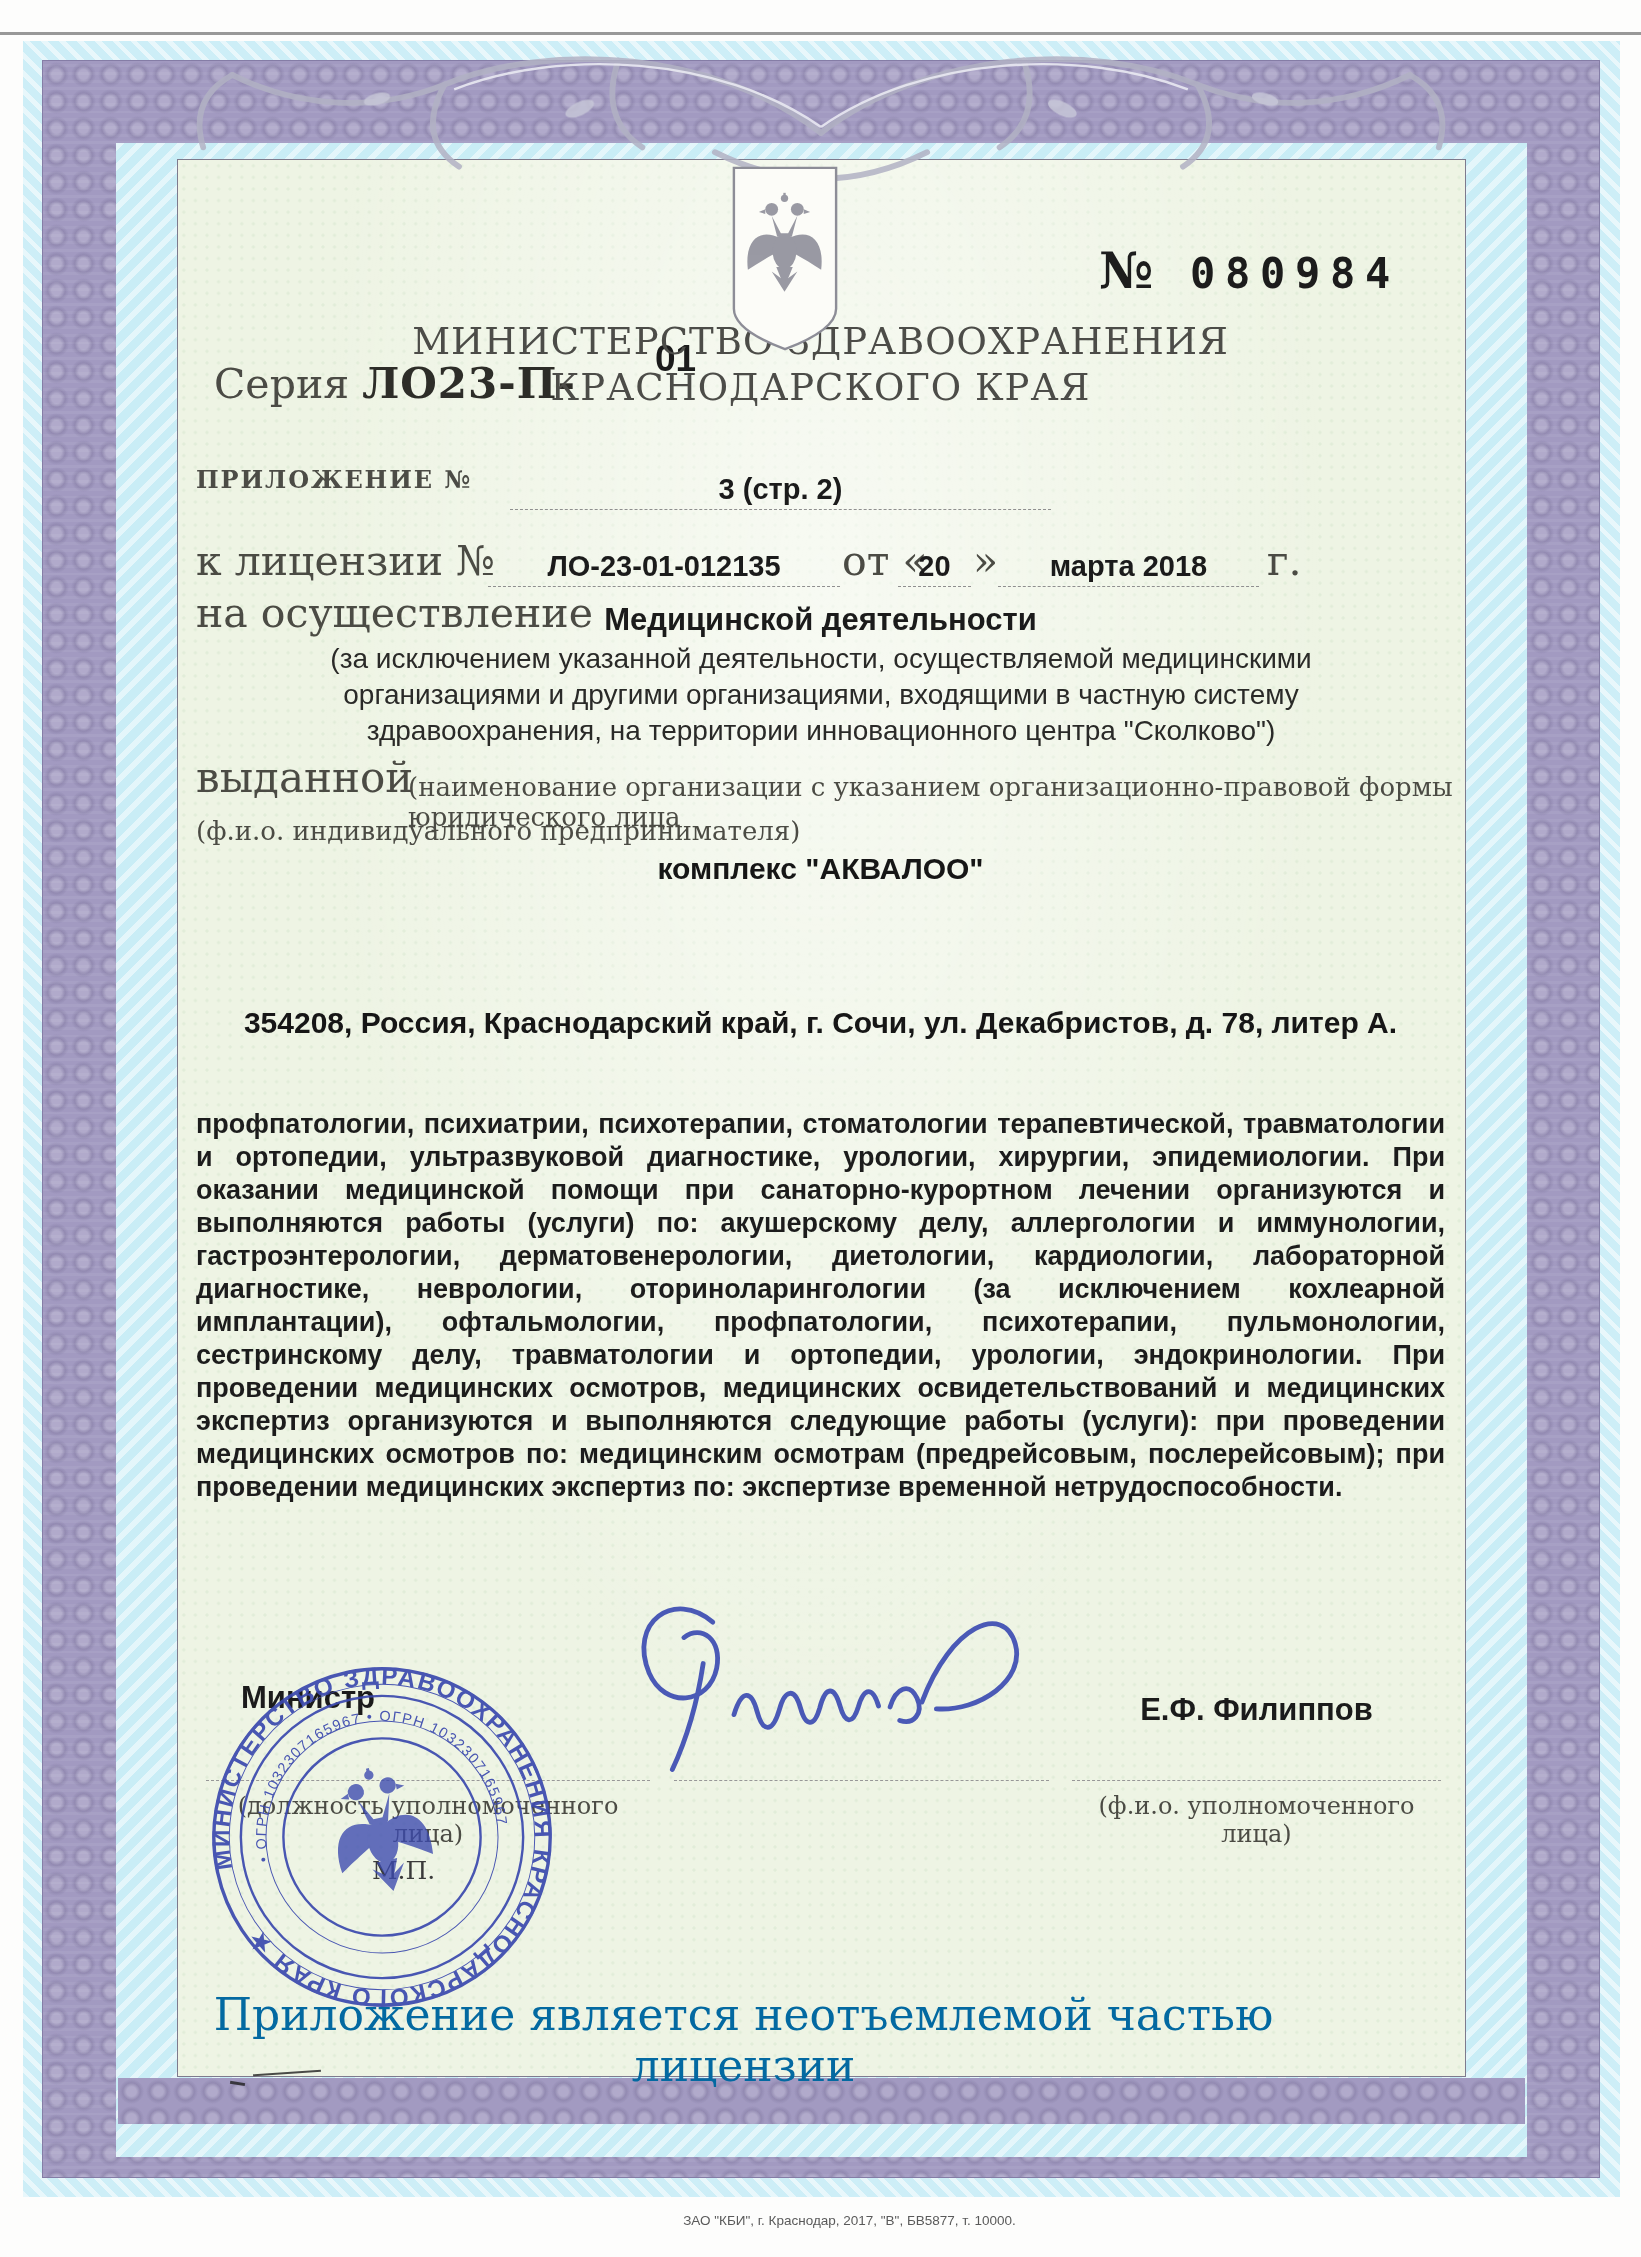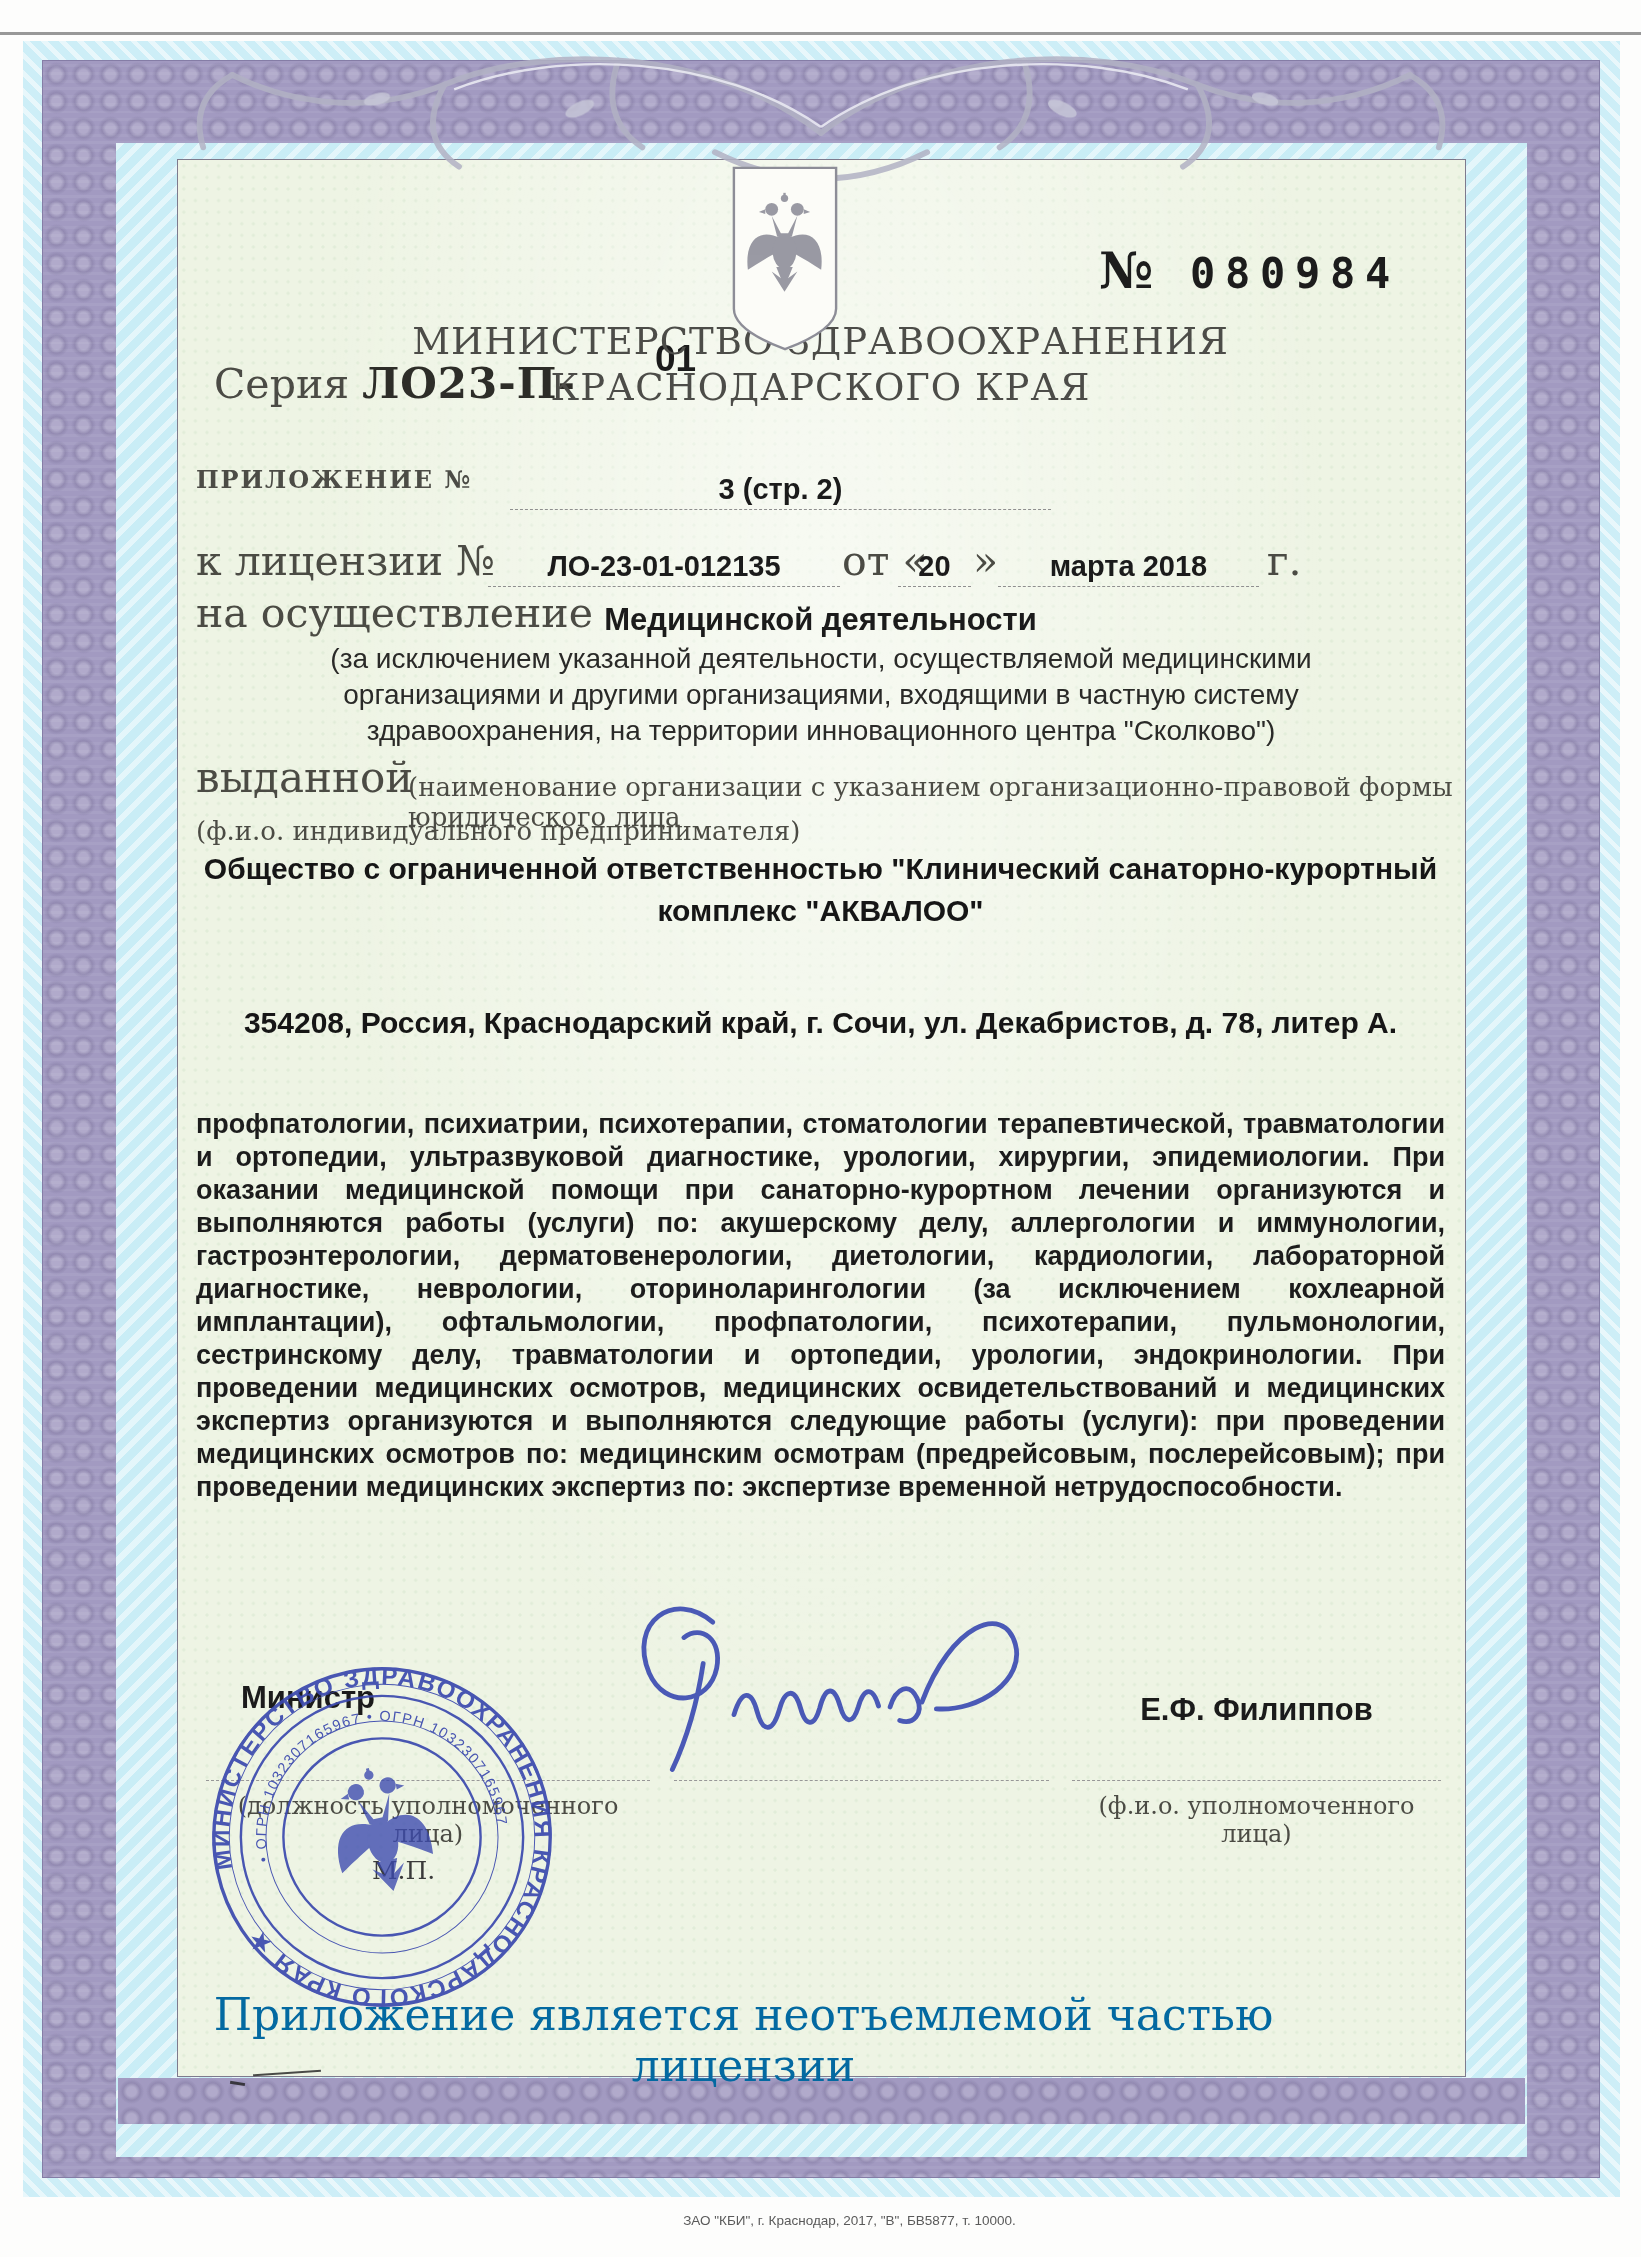--- a/index.html
+++ b/index.html
@@ -192,21 +192,20 @@
 
   <div class="abs act-lead serif-label">на осуществление</div>
   <div class="abs act-title">Медицинской деятельности</div>
   <div class="abs act-note">(за исключением указанной деятельности, осуществляемой медицинскими организациями и другими организациями, входящими в частную систему здравоохранения, на территории инновационного центра "Сколково")</div>
 
   <div class="abs issued-label serif-label">выданной</div>
   <div class="abs issued-note1">(наименование организации с указанием организационно-правовой формы юридического лица</div>
   <div class="abs issued-note2">(ф.и.о. индивидуального предпринимателя)</div>
 
   <div class="abs org">
-    <div>Общество с ограниченной ответственностью "Клинический санаторно-курортный</div>
     <div>комплекс "АКВАЛОО"</div>
   </div>
   <div class="abs addr">354208, Россия, Краснодарский край, г. Сочи, ул. Декабристов, д. 78, литер А.</div>
 
   <div class="abs works">профпатологии, психиатрии, психотерапии, стоматологии терапевтической, травматологии и ортопедии, ультразвуковой диагностике, урологии, хирургии, эпидемиологии. При оказании медицинской помощи при санаторно-курортном лечении организуются и выполняются работы (услуги) по: акушерскому делу, аллергологии и иммунологии, гастроэнтерологии, дерматовенерологии, диетологии, кардиологии, лабораторной диагностике, неврологии, оториноларингологии (за исключением кохлеарной имплантации), офтальмологии, профпатологии, психотерапии, пульмонологии, сестринскому делу, травматологии и ортопедии, урологии, эндокринологии. При проведении медицинских осмотров, медицинских освидетельствований и медицинских экспертиз организуются и выполняются следующие работы (услуги): при проведении медицинских осмотров по: медицинским осмотрам (предрейсовым, послерейсовым); при проведении медицинских экспертиз по: экспертизе временной нетрудоспособности.</div>
 
   <div class="abs minister">Министр</div>
   <div class="abs sig-line line1"></div>
   <div class="abs sig-line line2"></div>
   <div class="abs sig-line line3"></div>

